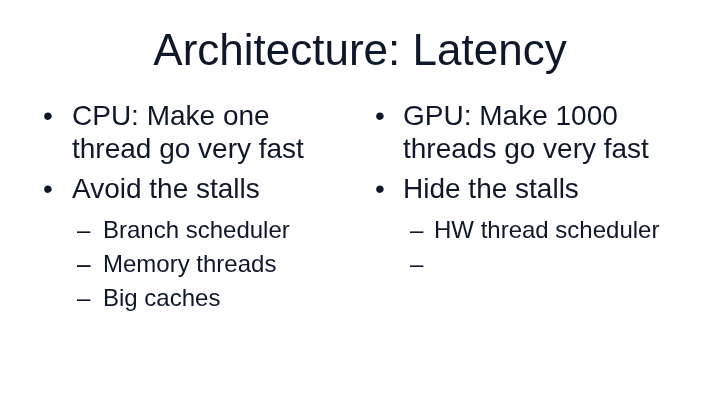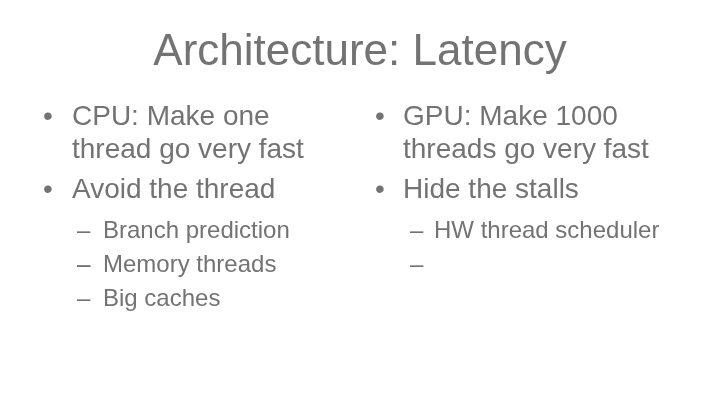--- a/index.html
+++ b/index.html
@@ -1,21 +1,21 @@
 <!DOCTYPE html>
 <html><head>
 <meta charset="utf-8">
 <style>
   html, body { margin: 0; padding: 0; background: #ffffff; }
   .slide {
     position: relative;
     width: 720px;
     height: 405px;
     background: #ffffff;
-    color: #737373;
+    color: #0f172a;
     font-family: "Liberation Sans", "DejaVu Sans", sans-serif;
     overflow: hidden;
     border-radius: 6px;
   }
   .title {
     position: absolute;
     top: 24px;
     left: 0;
     width: 720px;
     text-align: center;
@@ -47,26 +47,26 @@
 
 <div class="slide">
   <div class="title">Architecture: Latency</div>
 
   <div class="col col-left">
     <div class="main-list">
       <div class="mli">
         <span class="marker">•</span><span>CPU: Make one thread go very fast</span>
       </div>
       <div class="mli">
-        <span class="marker">•</span><span>Avoid the thread</span>
+        <span class="marker">•</span><span>Avoid the stalls</span>
       </div>
     </div>
     <div class="sub-list">
       <div class="sli">
-        <span class="marker">–</span><span>Branch prediction</span>
+        <span class="marker">–</span><span>Branch scheduler</span>
       </div>
       <div class="sli">
         <span class="marker">–</span>
       </div>
       <div class="sli">
         <span class="marker">–</span><span>Memory threads</span>
       </div>
       <div class="sli">
         <span class="marker">–</span><span>Big caches</span>
       </div>

